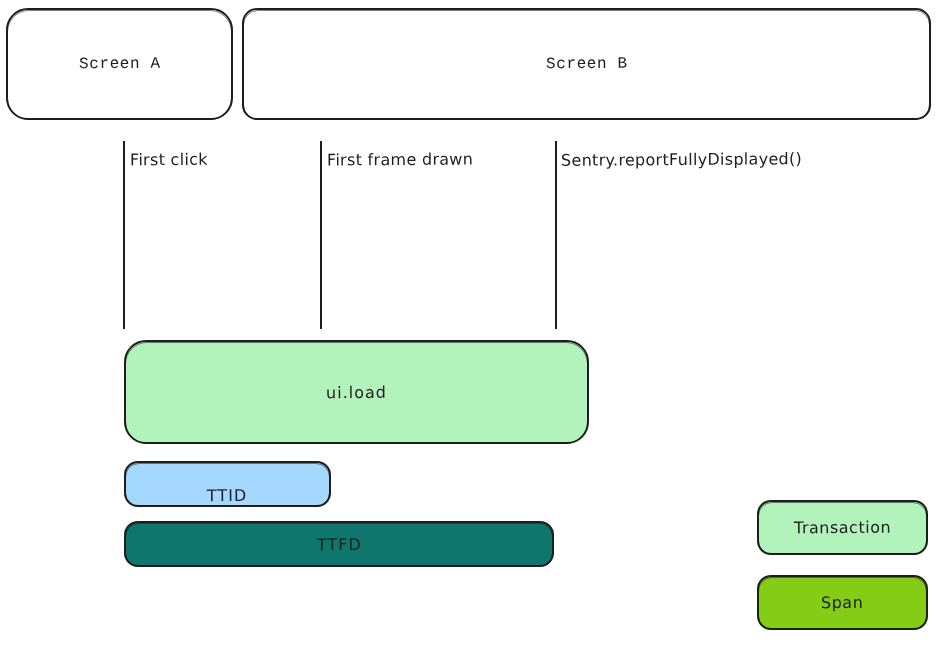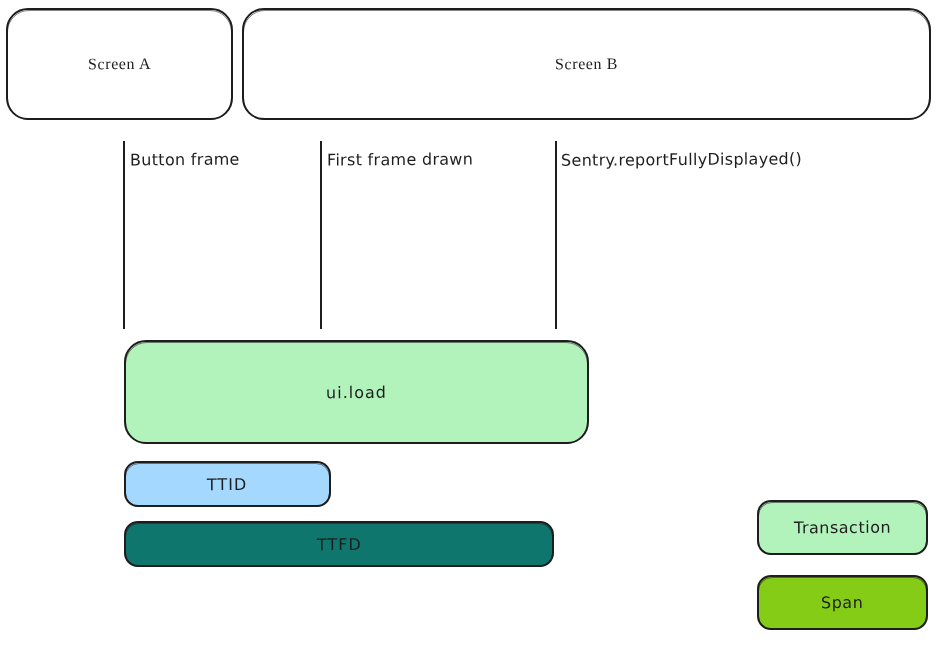--- a/index.html
+++ b/index.html
@@ -28,21 +28,21 @@
     box-sizing: border-box;
     display: flex;
     align-items: center;
     justify-content: center;
     border: 2.2px solid #1e1e1e;
     border-radius: 18px;
     background: #ffffff;
   }
 
   .node .label {
-    font-family: Liberation Serif, serif;
+    font-family: Liberation Mono, monospace;
     font-size: 16px;
     letter-spacing: 0.6px;
     color: #1e1e1e;
     white-space: nowrap;
     text-align: center;
     transform: rotate(-0.35deg);
   }
 
   
   #screen-a {
@@ -94,21 +94,21 @@
     color: #1e1e1e;
     white-space: nowrap;
     transform: rotate(-0.5deg);
   }
 
   #bar-uiload {
     left: 124px; top: 340px; width: 465px; height: 104px;
     border-radius: 22px;
   }
   #bar-ttid {
-    left: 124px; top: 461px; width: 207px; height: 46px;
+    left: 124px; top: 461px; width: 207px; height: 46px; align-items: flex-end;
   }
   #bar-ttfd {
     left: 124px; top: 521px; width: 430px; height: 46px;
   }
 
   
   .legend-box {
     position: absolute;
     box-sizing: border-box;
     display: flex;
@@ -144,29 +144,29 @@
 </style>
 </head>
 <body style="background-color: rgb(255, 255, 255);">
 
 <div id="canvas">
 
   <div class="node" id="screen-a" style="border-color: rgb(30, 30, 30);">
     <span class="label">Screen A</span>
   </div>
 
-  <div class="node" id="screen-b" style="border-color: rgb(30, 30, 30);">
+  <div class="node" id="screen-b" style="border-color: rgb(30, 30, 30); border-radius: 15px;">
     <span class="label">Screen B</span>
   </div>
 
   <div class="marker-line" id="marker-line-1" style="border-left-color: rgb(30, 30, 30);"></div>
   <div class="marker-line" id="marker-line-2" style="border-left-color: rgb(30, 30, 30);"></div>
   <div class="marker-line" id="marker-line-3" style="border-left-color: rgb(30, 30, 30);"></div>
 
-  <div class="marker-label" id="marker-label-1">Button frame</div>
+  <div class="marker-label" id="marker-label-1">First click</div>
   <div class="marker-label" id="marker-label-2">First frame drawn</div>
   <div class="marker-label" id="marker-label-3">Sentry.reportFullyDisplayed()</div>
 
   <div class="bar" id="bar-uiload" style="background-color: rgb(178, 242, 187); border-color: rgb(30, 30, 30);">
     <span class="label">ui.load</span>
   </div>
 
   <div class="bar" id="bar-ttid" style="background-color: rgb(165, 216, 255); border-color: rgb(30, 30, 30);">
     <span class="label">TTID</span>
   </div>

